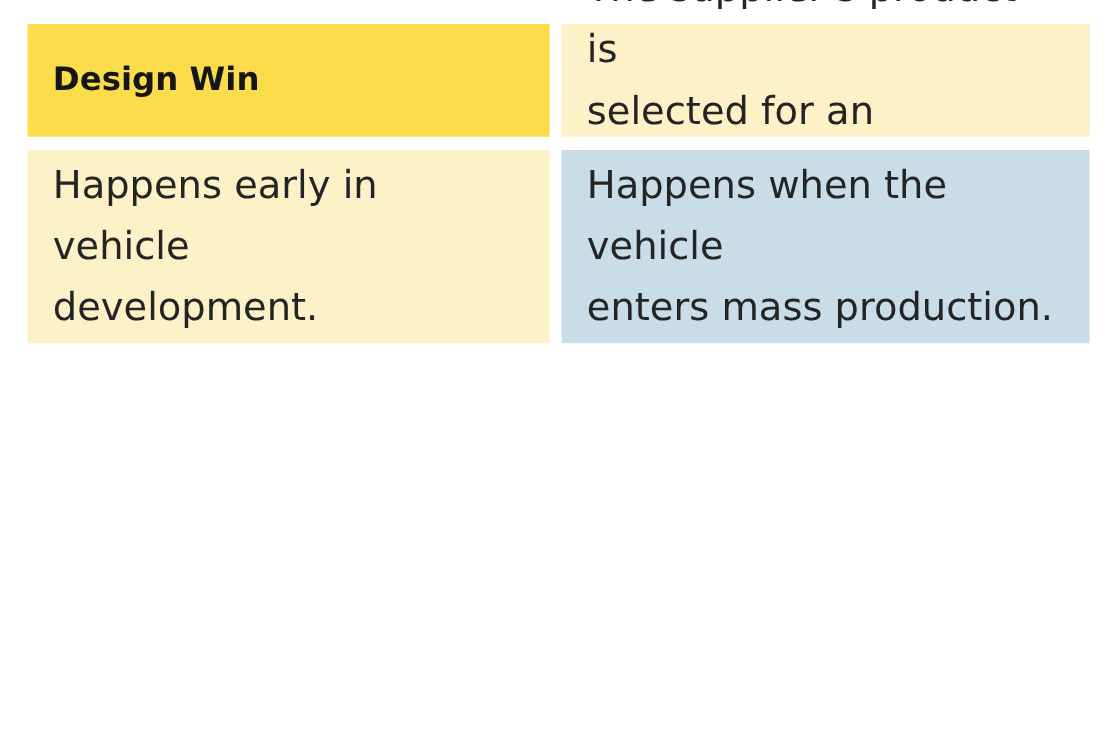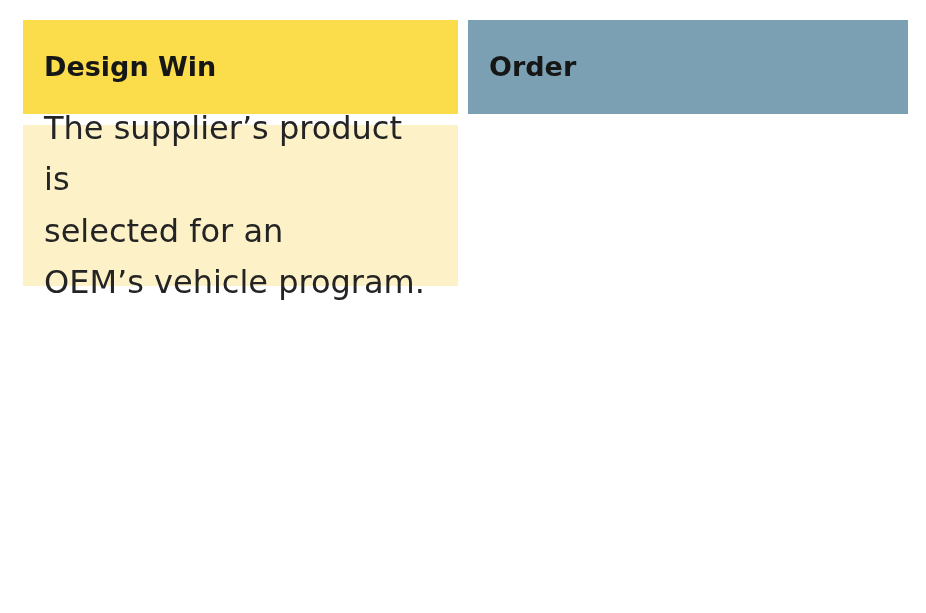--- a/index.html
+++ b/index.html
@@ -48,25 +48,28 @@
   .bg-cell-blue     { background: var(--cell_blue, #C9DDE8); }
 </style>
 </head>
 <body>
 
 <div class="canvas">
   <div class="grid">
 
     <div class="cell header bg-header-yellow">Design Win</div>
 
-    <div class="cell header bg-header-blue">Order</div>
 
     <div class="cell bg-cell-yellow">The supplier’s product is
 selected for an
 OEM’s vehicle program.</div>
 
 
+    <div class="cell bg-cell-yellow">Happens early in vehicle
+development.</div>
 
+    <div class="cell bg-cell-blue">Happens when the vehicle
+enters mass production.</div>
 
 
 
   </div>
 </div>
 
 </body></html>

